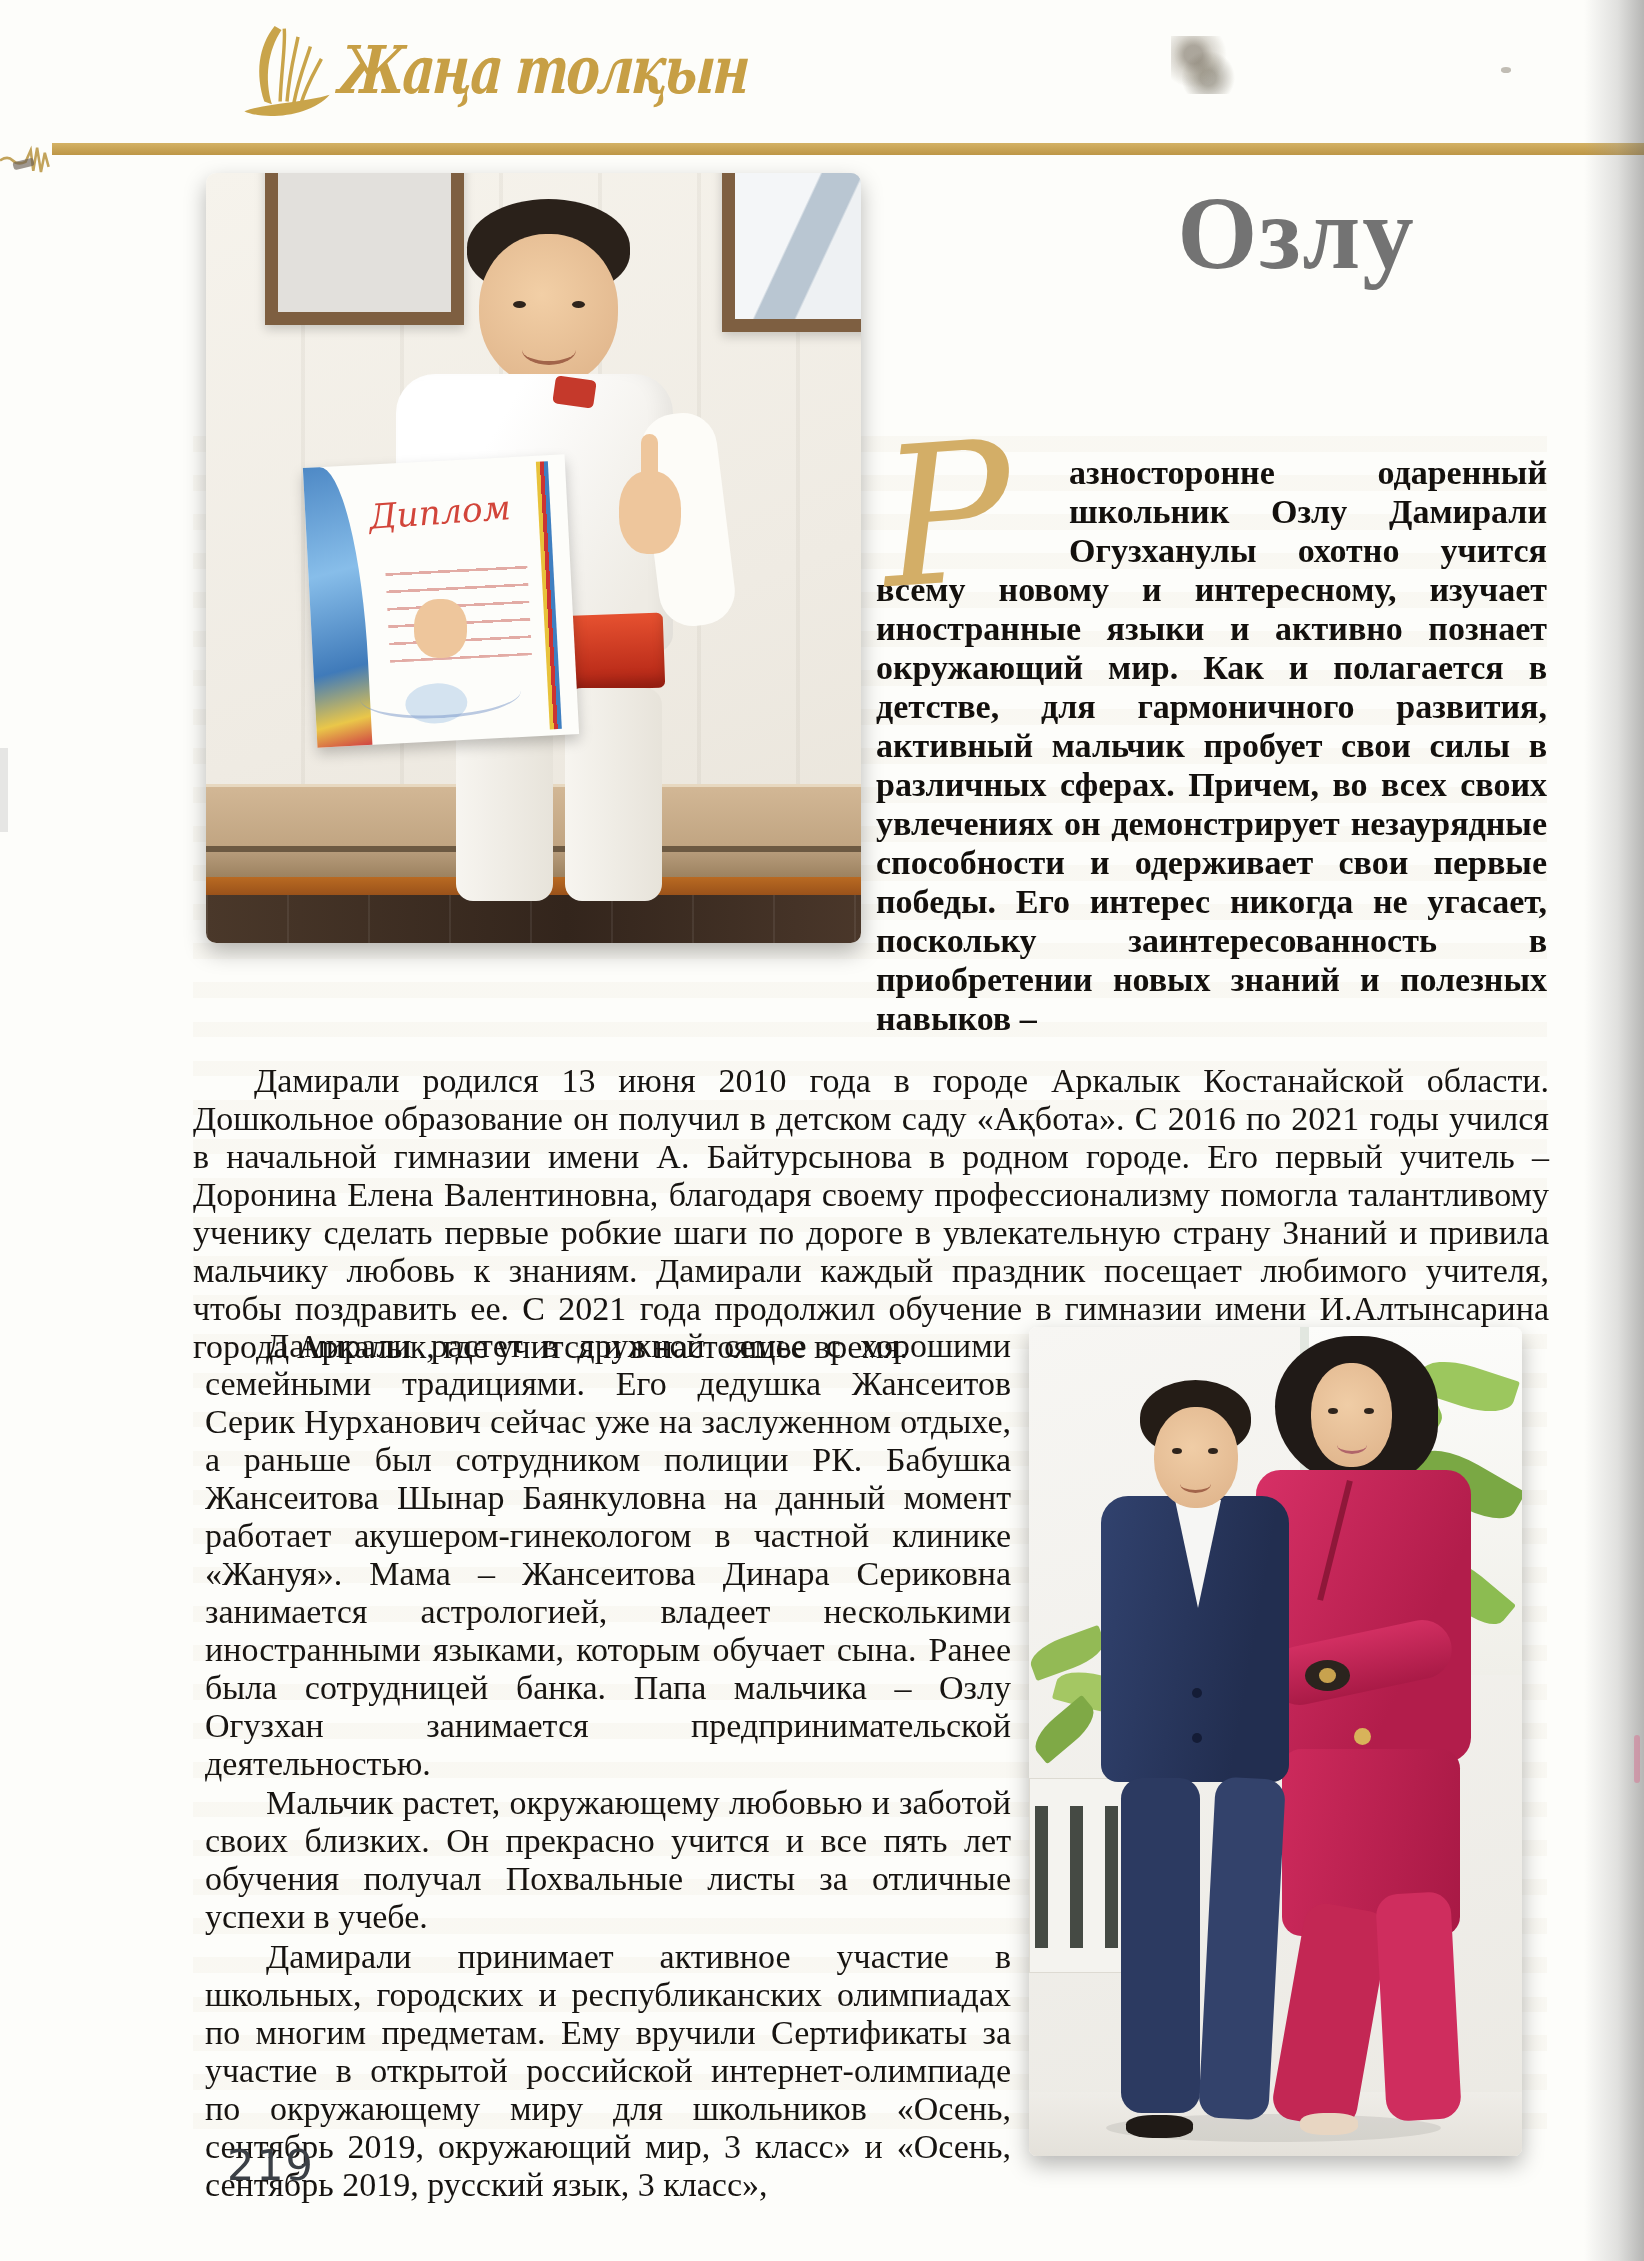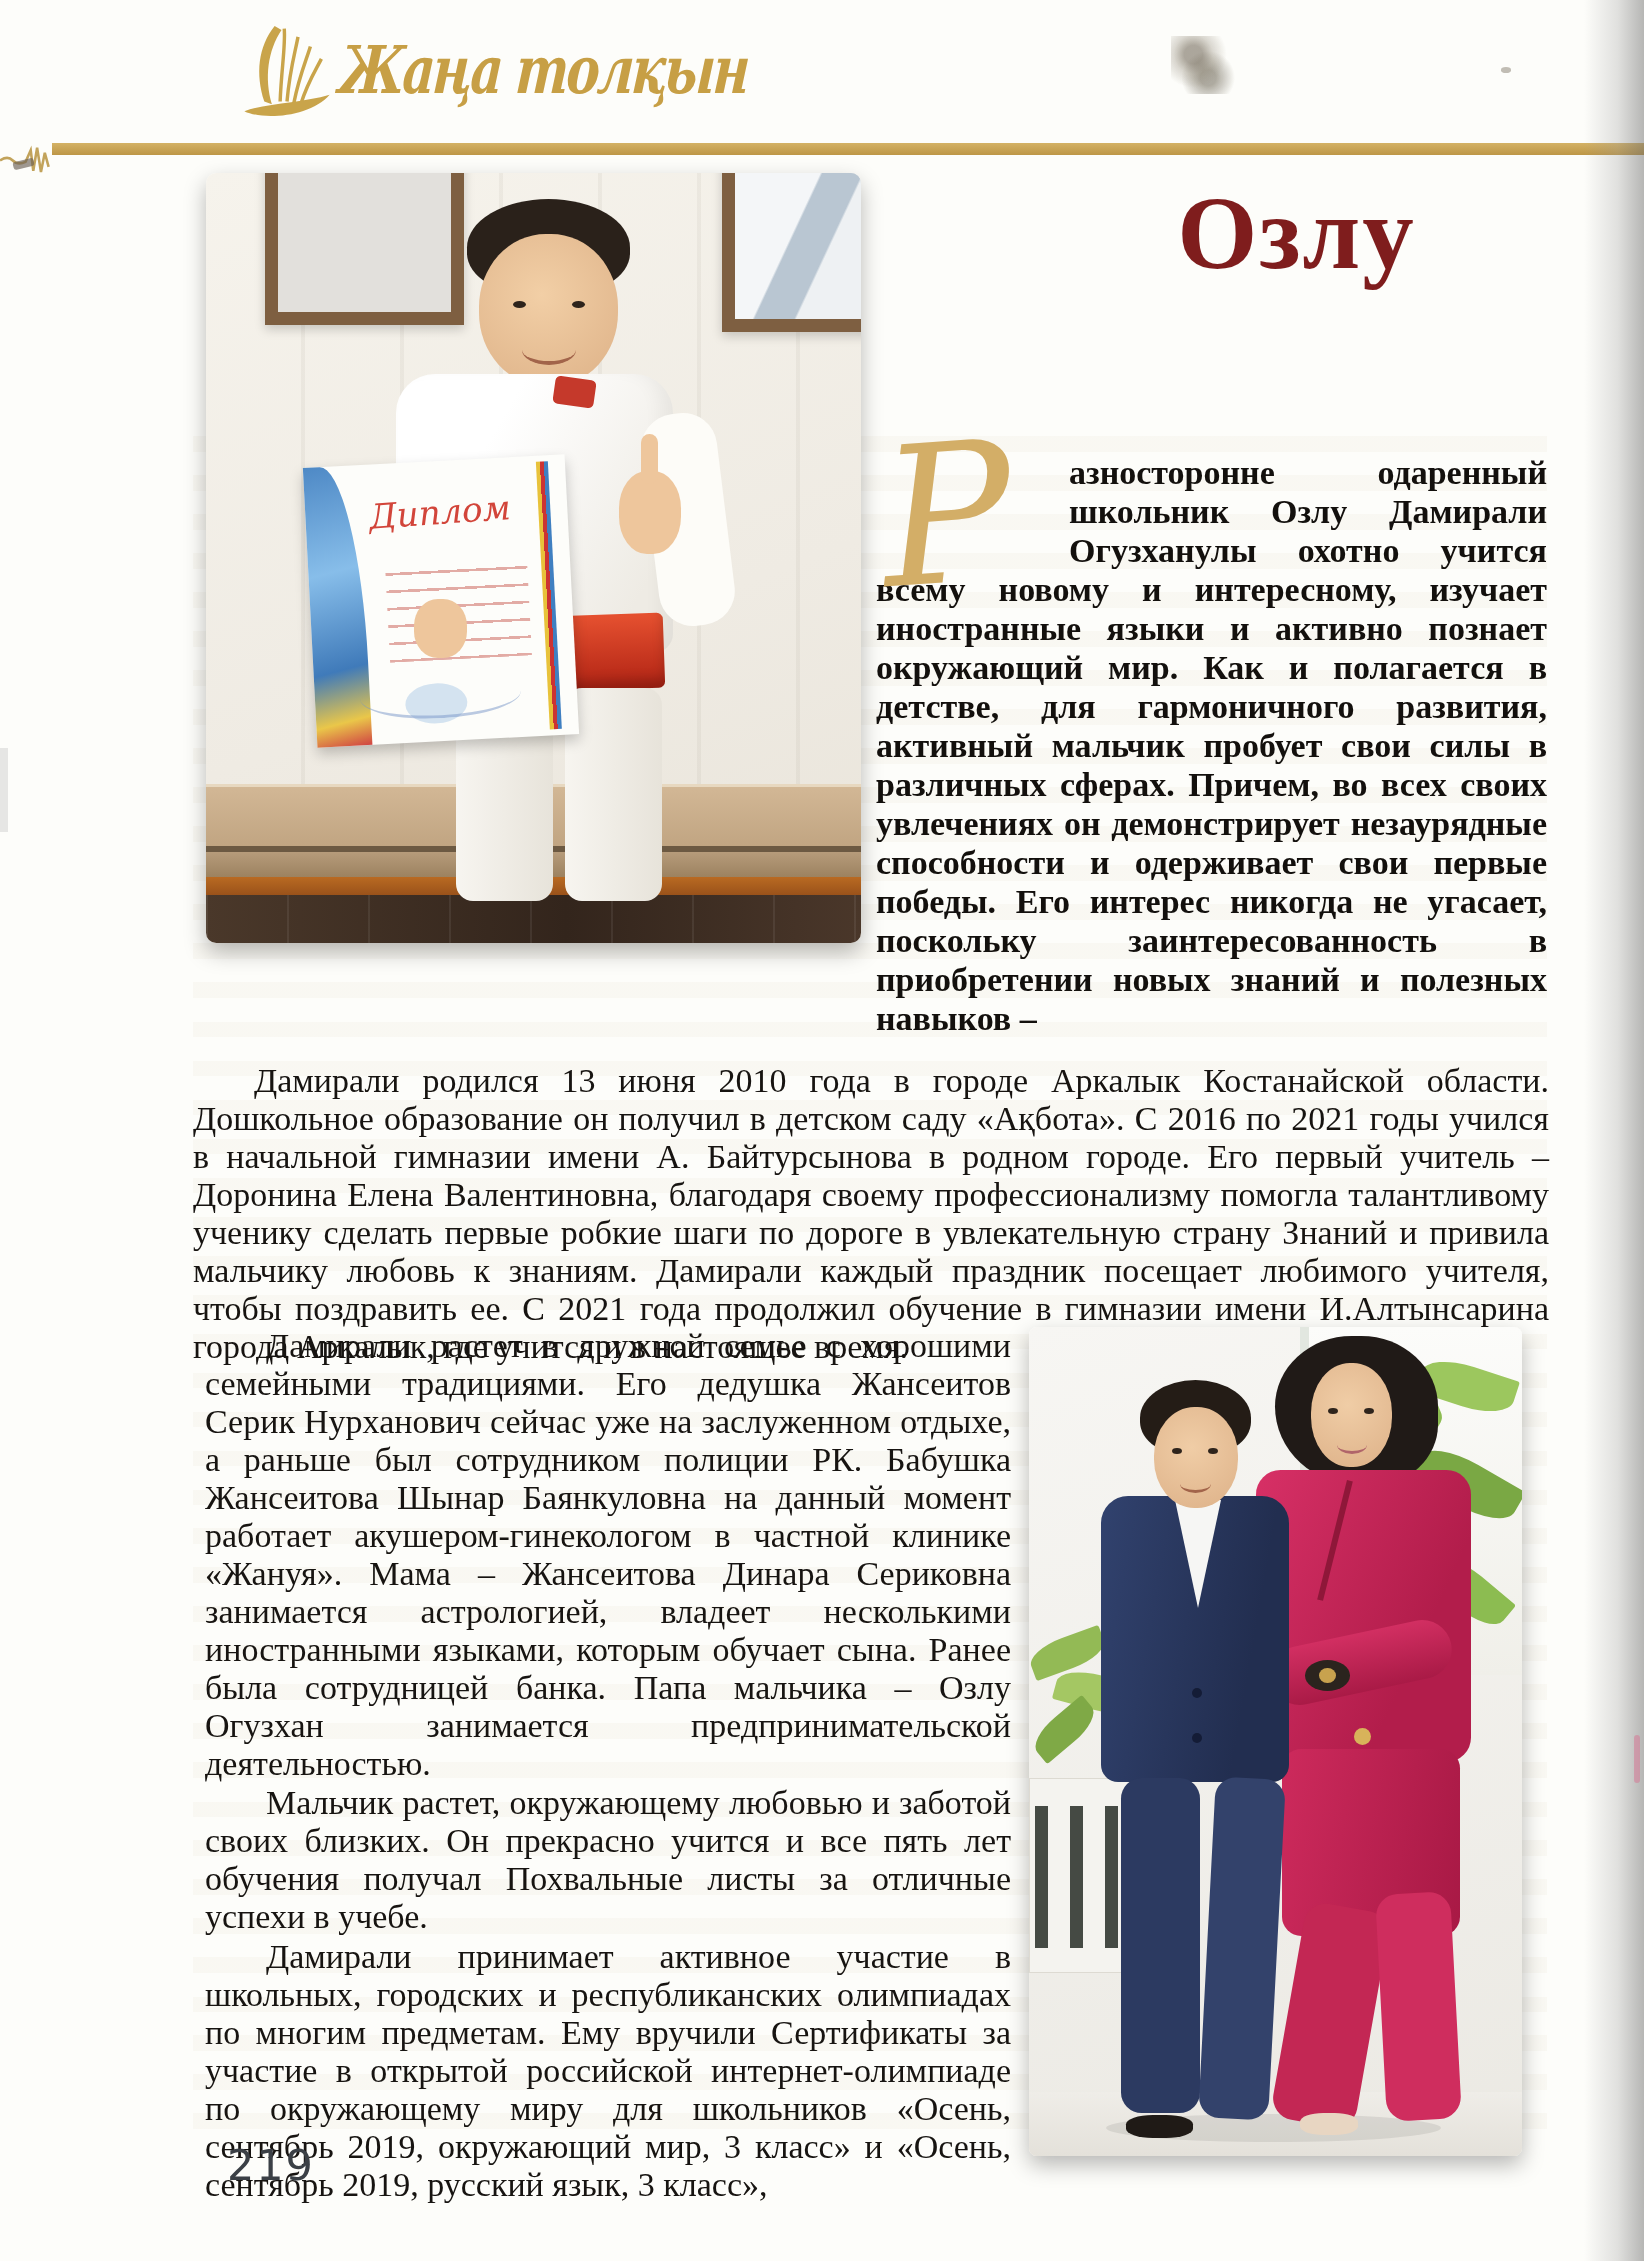--- a/index.html
+++ b/index.html
@@ -31,21 +31,21 @@
   .gray-streak{position:absolute;left:0;top:748px;width:7.7px;height:84px;background:rgba(125,125,125,.18);}
   .pink-streak{position:absolute;left:1634px;top:1735px;width:6.4px;height:48px;border-radius:3.9px;
     background:rgba(214,120,150,.55);z-index:60;}
   .edge-shadow{position:absolute;right:0;top:0;width:61px;height:100%;z-index:50;pointer-events:none;
     background:linear-gradient(to right, rgba(140,140,140,0) 0%, rgba(150,150,150,.28) 55%, rgba(108,108,108,.5) 100%);}
   .ghosting{position:absolute;left:193px;top:413px;width:1354px;height:1716px;z-index:1;pointer-events:none;
     background:repeating-linear-gradient(0deg, rgba(186,166,120,.06) 0 15.5px, transparent 15.5px 39px);}
 
   
   .title-block{position:absolute;left:974px;top:186px;width:645px;z-index:2;
-    text-align:center;font-weight:bold;color:#7f1d1d;font-size:103px;line-height:94px;
+    text-align:center;font-weight:bold;color:#737373;font-size:103px;line-height:94px;
     letter-spacing:1.9px;}
   .lead{position:absolute;left:876px;top:419px;width:671px;z-index:2;
     font-weight:bold;font-size:34px;line-height:39px;text-align:justify;color:#13100d;
     hyphens:auto;}
   .dropcap{float:left;width:193px;height:79px;position:relative;}
   .dropglyph{position:absolute;left:6.4px;top:-34px;
     font-family:"DejaVu Serif",serif;font-style:italic;font-weight:normal;
     font-size:193px;line-height:1;color:#d3ae67;transform:rotate(-4deg);}
   .lead-wide{position:absolute;left:193px;top:944px;width:1356px;z-index:2;
     font-weight:bold;font-size:34px;line-height:39px;text-align:justify;color:#13100d;hyphens:auto;}

